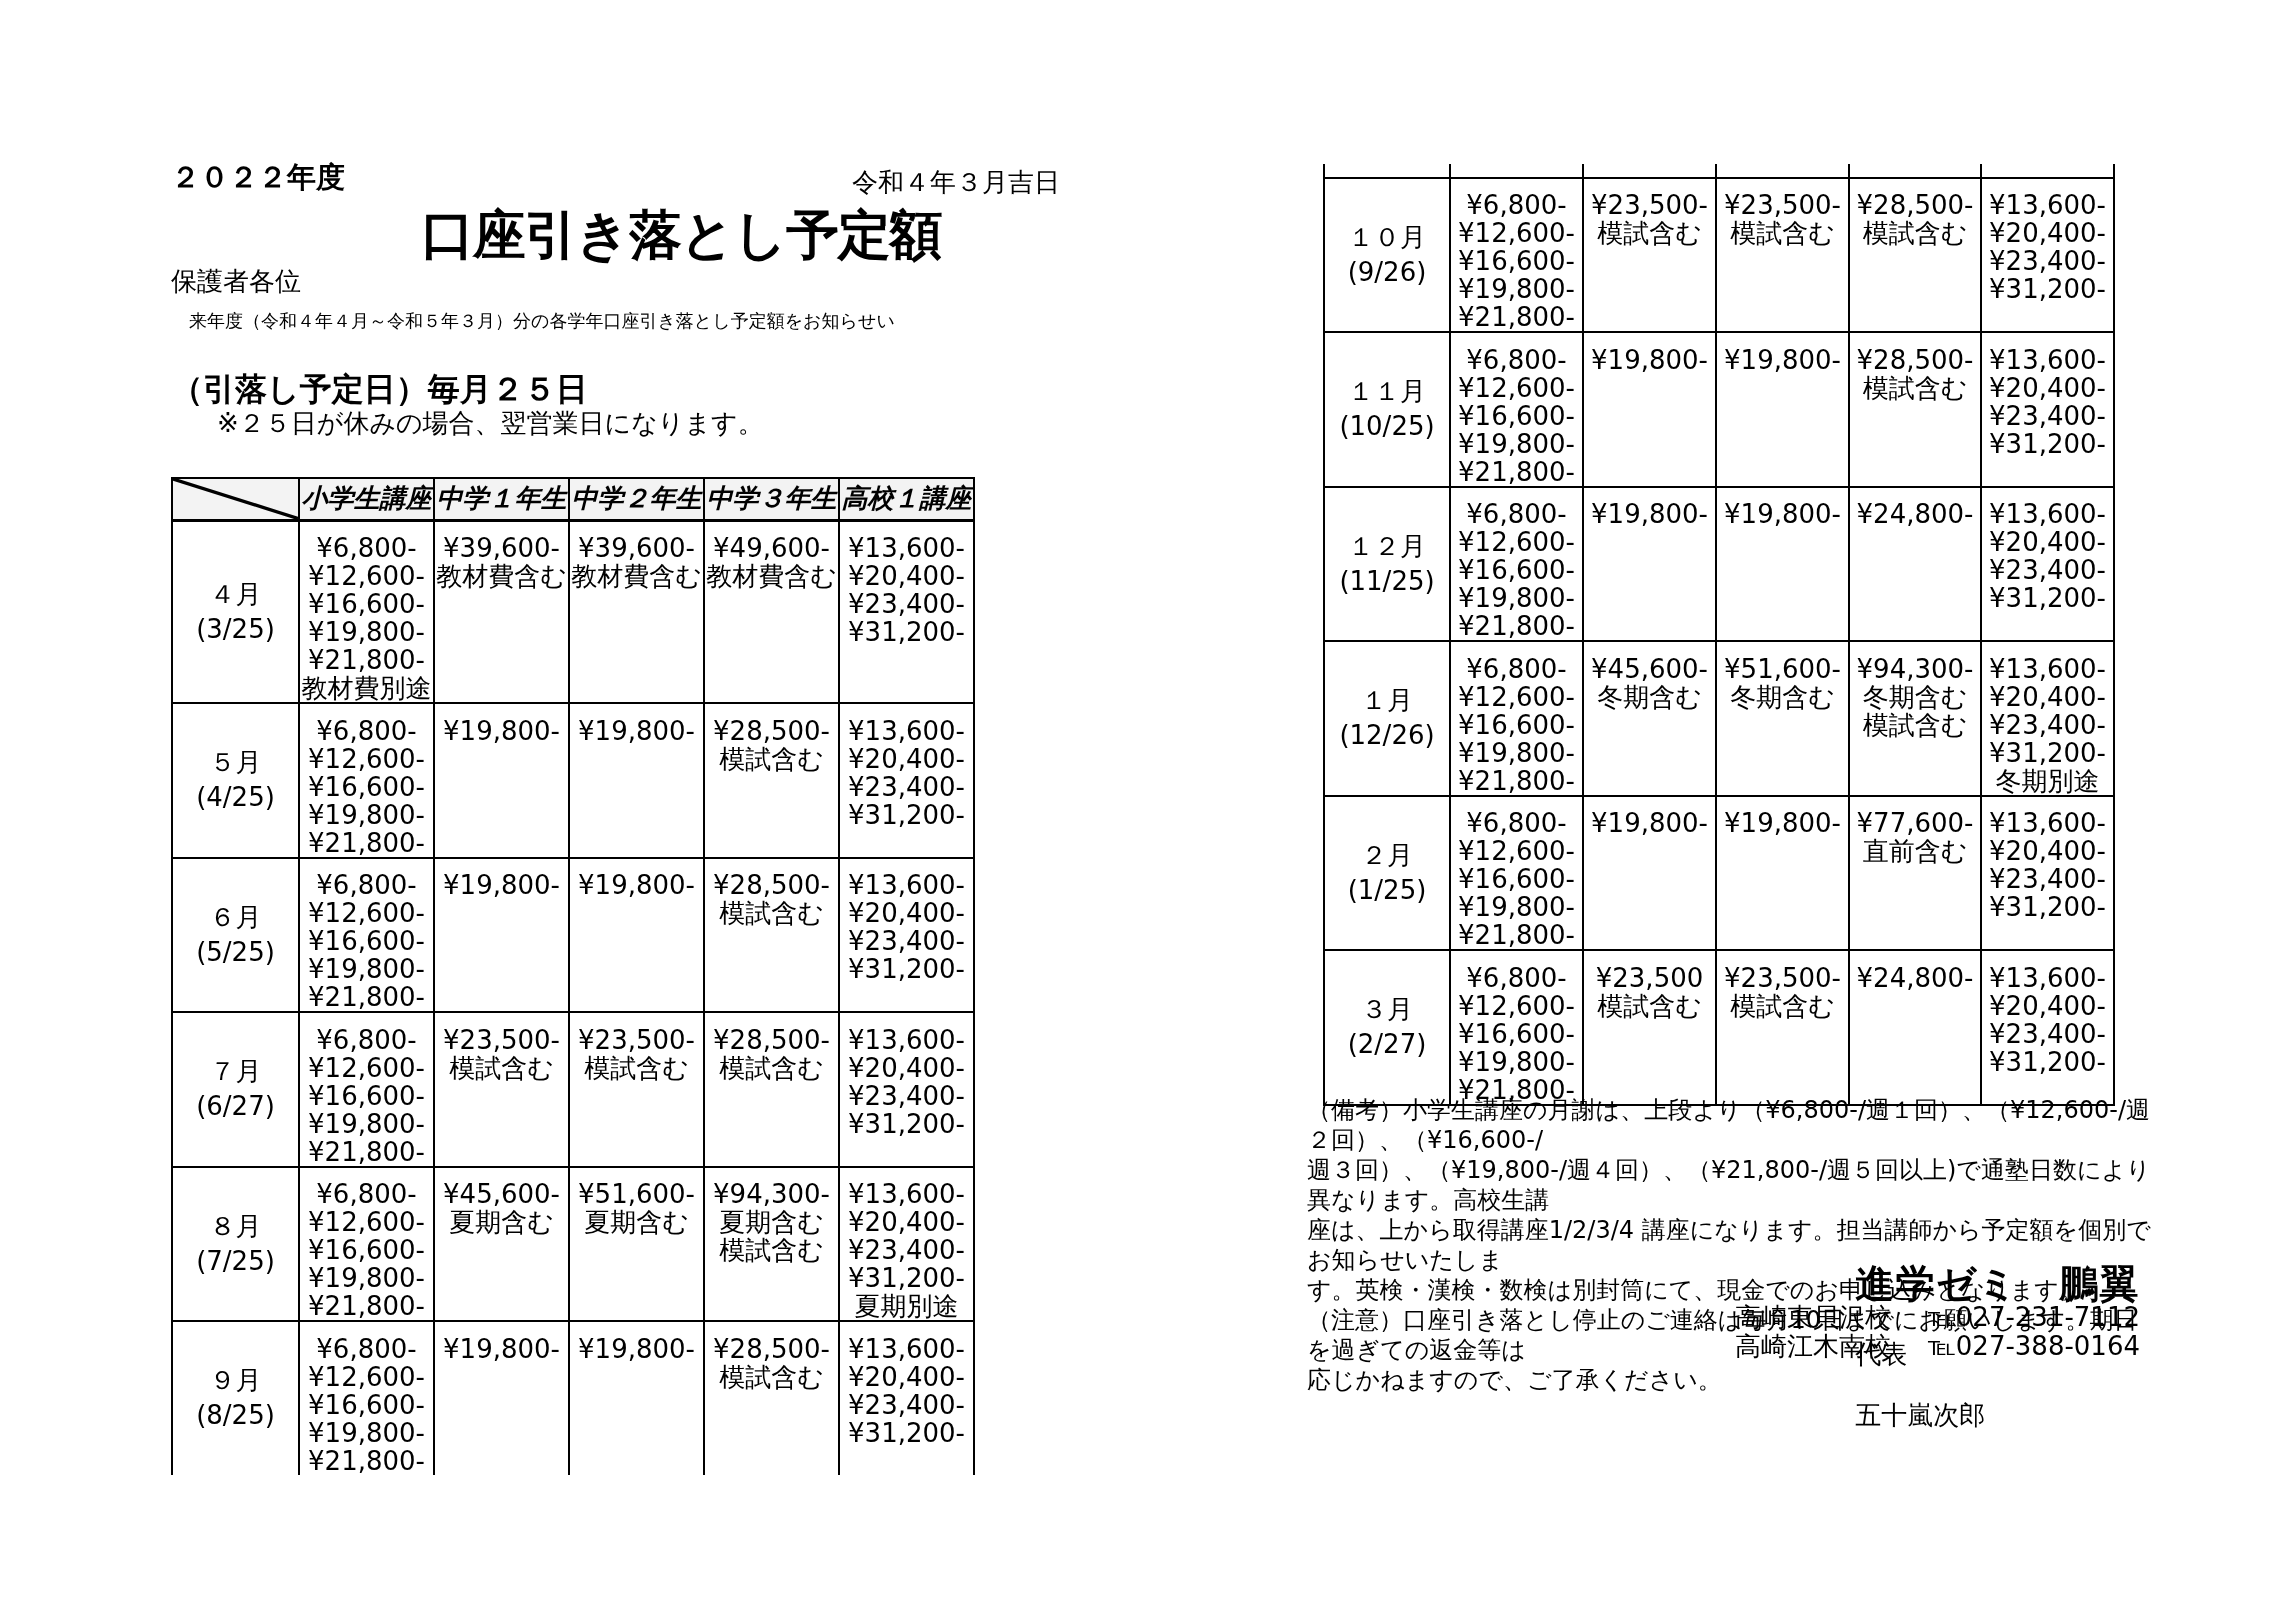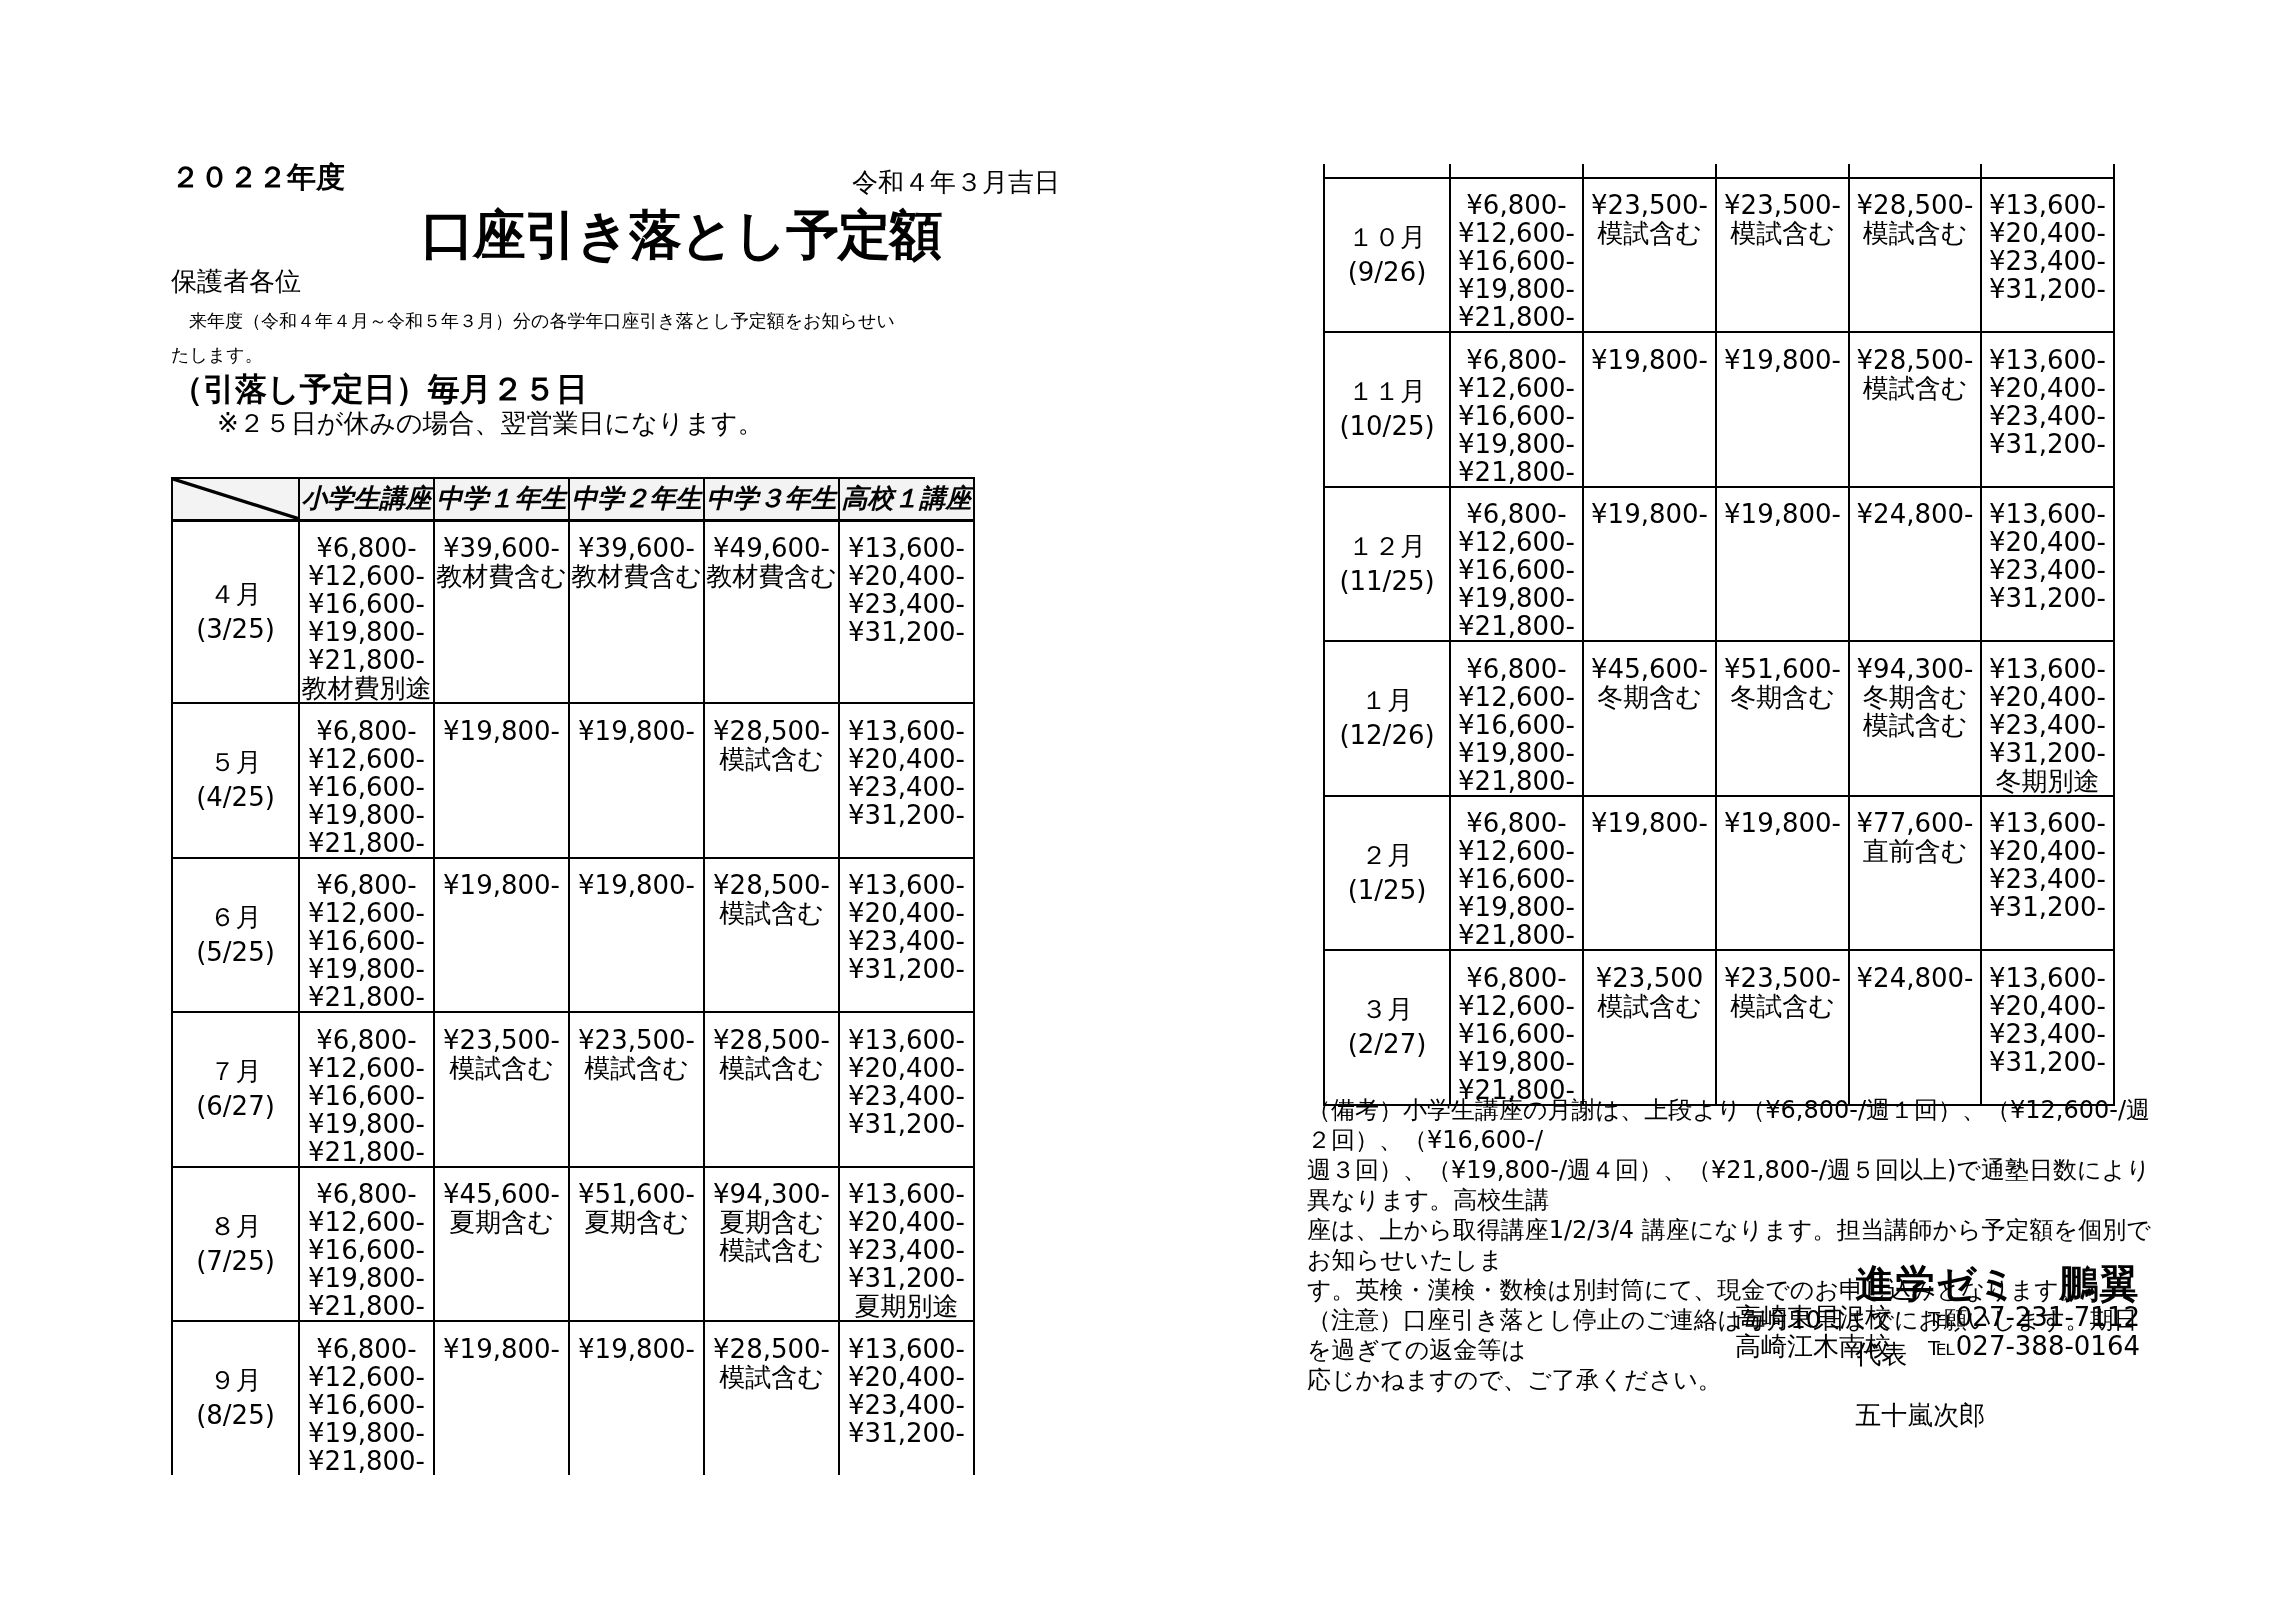--- a/index.html
+++ b/index.html
@@ -51,21 +51,20 @@
 <body>
 
 <div id="canvas">
 
   <div class="abs" id="year-label">２０２２年度</div>
   <div class="abs" id="issue-date">令和４年３月吉日</div>
   <div class="abs" id="page-title">口座引き落とし予定額</div>
   <div class="abs" id="salutation">保護者各位</div>
   <div class="abs" id="intro">
     <div>　来年度（令和４年４月～令和５年３月）分の各学年口座引き落とし予定額をお知らせい</div>
-    <div>たします。</div>
   </div>
   <div class="abs" id="debit-heading">（引落し予定日）毎月２５日</div>
   <div class="abs" id="debit-notes">
     <div>※２５日が休みの場合、翌営業日になります。</div>
   </div>
 
   <table id="left-table">
     <colgroup>
       <col style="width:127px">
         <col style="width:135px">

